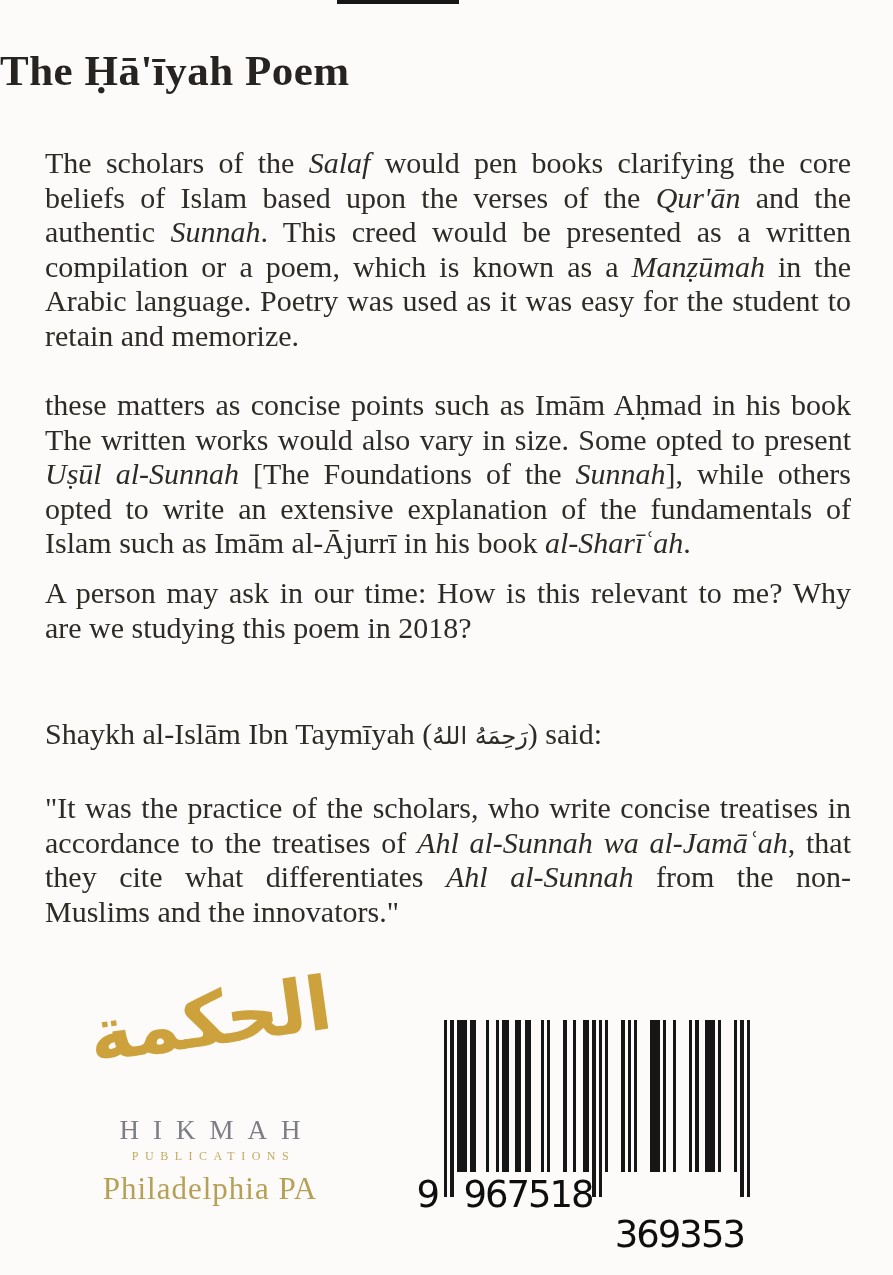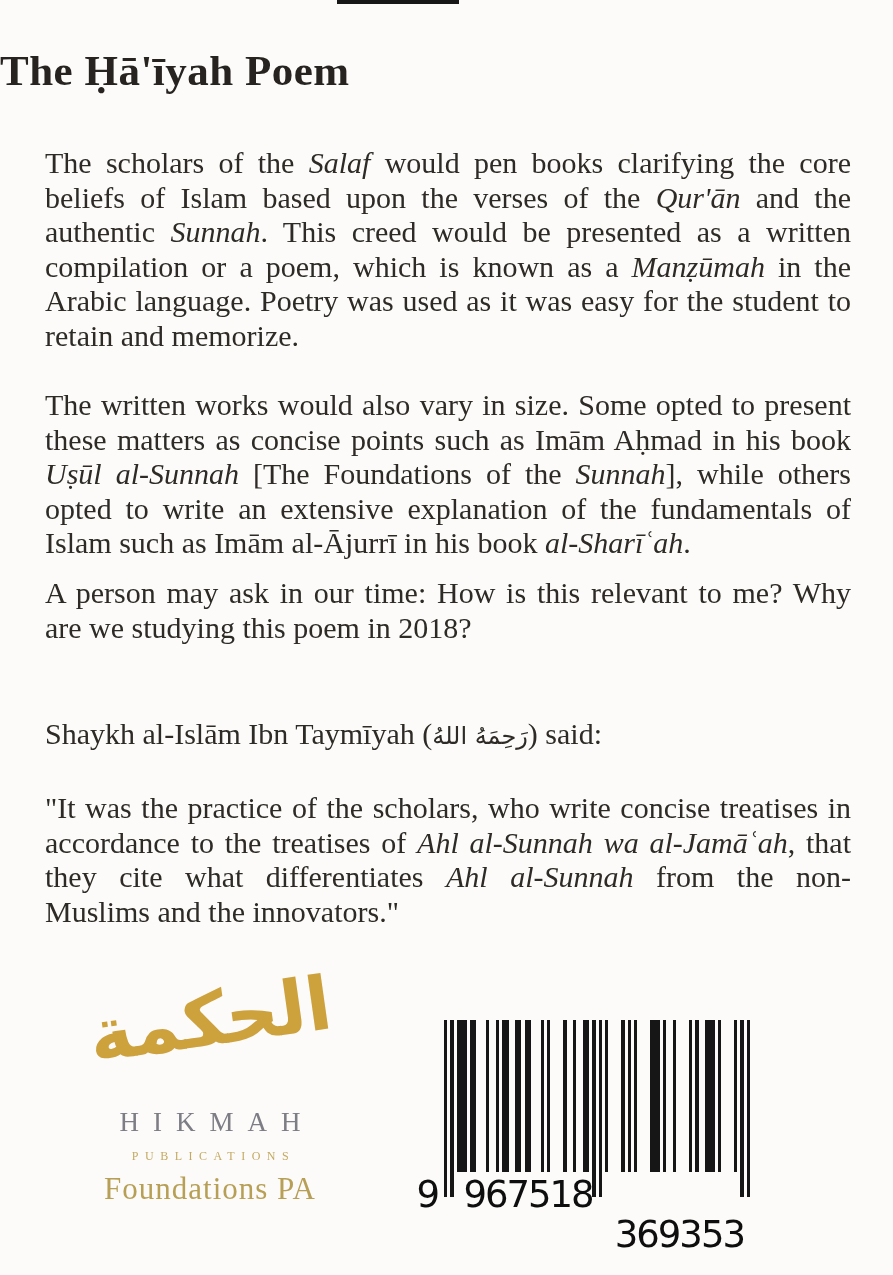--- a/index.html
+++ b/index.html
@@ -51,21 +51,21 @@
   }
   .calligraphy{
     height:168px;
     display:flex;align-items:center;justify-content:center;
     font-family:"DejaVu Sans",sans-serif;
     font-size:74px;font-weight:700;
     color:#cda23d;
     transform:rotate(-8deg);
   }
   .pub-name{
-    position:absolute;left:0;right:0;top:172px;
+    position:absolute;left:0;right:0;top:180px;
     font-size:27px;letter-spacing:14px;padding-left:14px;
     color:#7d7d86;
   }
   .pub-sub{
     position:absolute;left:0;right:0;top:214px;
     font-size:12px;letter-spacing:6.5px;padding-left:7px;
     color:#c3aa62;
   }
   .pub-loc{
     position:absolute;left:0;right:0;top:236px;
@@ -102,22 +102,22 @@
   <div class="text-col">
       <div class="para">
         <div class="line just"><span>The scholars of the </span><span class="it">Salaf</span><span> would pen books clarifying the core</span></div>
         <div class="line just"><span>beliefs of Islam based upon the verses of the </span><span class="it">Qur'ān</span><span> and the</span></div>
         <div class="line just"><span>authentic </span><span class="it">Sunnah</span><span>. This creed would be presented as a written</span></div>
         <div class="line just"><span>compilation or a poem, which is known as a </span><span class="it">Manẓūmah</span><span> in the</span></div>
         <div class="line just"><span>Arabic language. Poetry was used as it was easy for the student to</span></div>
         <div class="line"><span>retain and memorize.</span></div>
       </div>
       <div class="para">
+        <div class="line just"><span>these matters as concise points such as Imām Aḥmad in his book</span></div>
         <div class="line just"><span>The written works would also vary in size. Some opted to present</span></div>
-        <div class="line just"><span>these matters as concise points such as Imām Aḥmad in his book</span></div>
         <div class="line just"><span class="it">Uṣūl al-Sunnah</span><span> [The Foundations of the </span><span class="it">Sunnah</span><span>], while others</span></div>
         <div class="line just"><span>opted to write an extensive explanation of the fundamentals of</span></div>
         <div class="line"><span>Islam such as Imām al-Ājurrī in his book </span><span class="it">al-Sharīʿah</span><span>.</span></div>
       </div>
       <div class="para">
         <div class="line just"><span>A person may ask in our time: How is this relevant to me? Why</span></div>
         <div class="line"><span>are we studying this poem in 2018?</span></div>
       </div>
       <div class="para">
         <div class="line"><span>Shaykh al-Islām Ibn Taymīyah (</span><span class="ar">رَحِمَهُ اللهُ</span><span>) said:</span></div>
@@ -127,21 +127,21 @@
         <div class="line just"><span>accordance to the treatises of </span><span class="it">Ahl al-Sunnah wa al-Jamāʿah</span><span>, that</span></div>
         <div class="line just"><span>they cite what differentiates </span><span class="it">Ahl al-Sunnah</span><span> from the non-</span></div>
         <div class="line"><span>Muslims and the innovators."</span></div>
       </div>
     </div>
 
   <div class="publisher">
     <div class="calligraphy">الحكمة</div>
     <div class="pub-name">HIKMAH</div>
     <div class="pub-sub">PUBLICATIONS</div>
-    <div class="pub-loc">Foundations PA</div>
+    <div class="pub-loc">Philadelphia PA</div>
   </div>
 
   <div class="barcode">
     <div class="bars">
         <div class="bar tall" style="left: 0px; width: 3.42px; background: rgb(22, 22, 22);"></div>
         <div class="bar tall" style="left: 6.44px; width: 3.42px; background: rgb(22, 22, 22);"></div>
         <div class="bar" style="left: 12.88px; width: 9.86px; background: rgb(22, 22, 22);"></div>
         <div class="bar" style="left: 25.77px; width: 6.64px; background: rgb(22, 22, 22);"></div>
         <div class="bar" style="left: 41.87px; width: 3.42px; background: rgb(22, 22, 22);"></div>
         <div class="bar" style="left: 51.54px; width: 3.42px; background: rgb(22, 22, 22);"></div>

